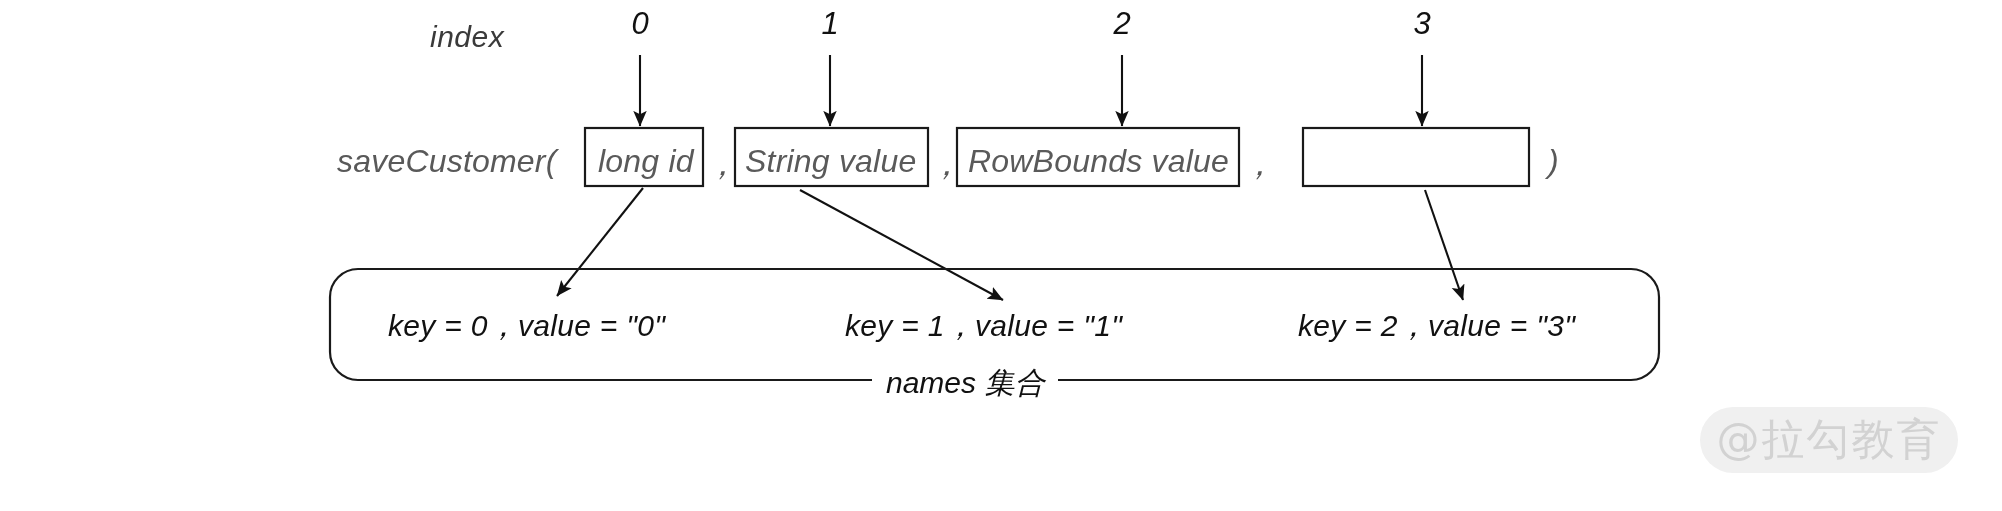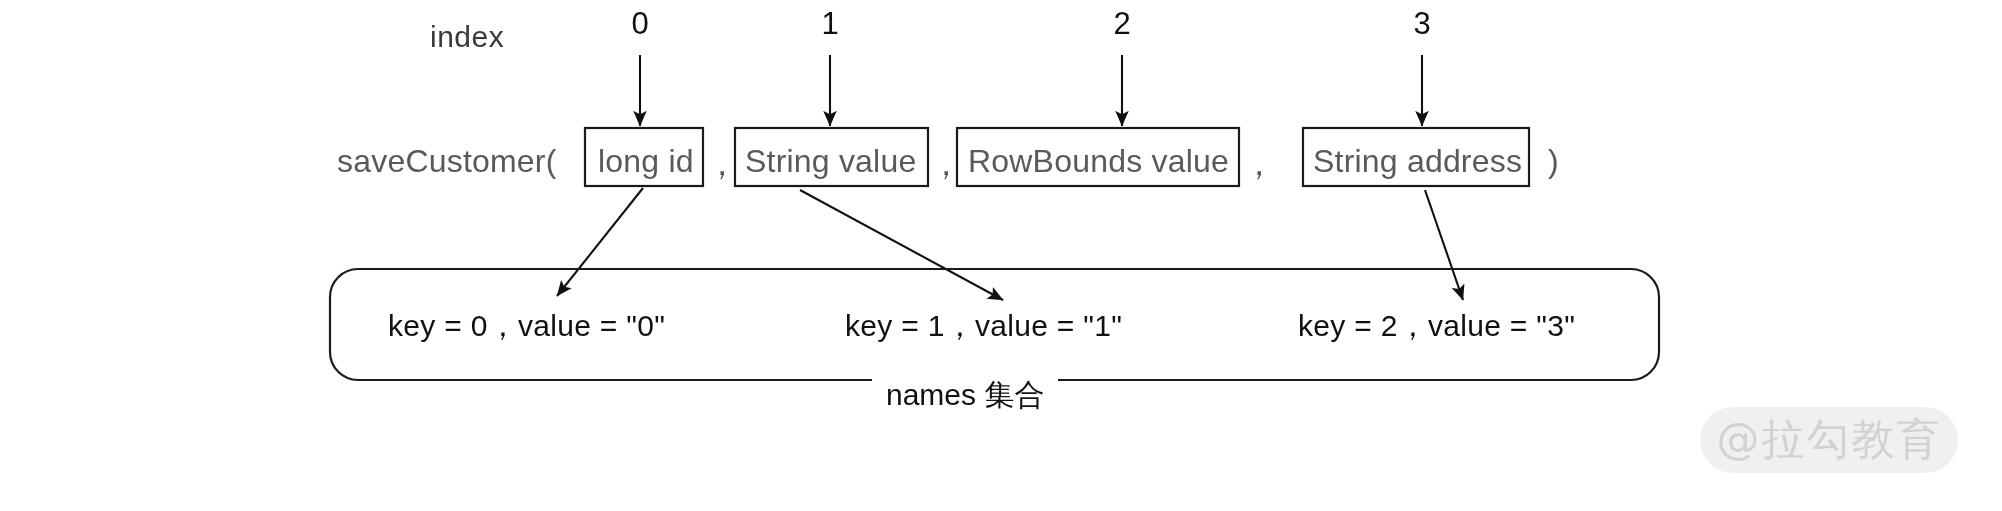--- a/index.html
+++ b/index.html
@@ -25,21 +25,21 @@
   #vector-layer {
     position: absolute;
     left: 0;
     top: 0;
     width: 2002px;
     height: 511px;
     pointer-events: none;
   }
 
   
-  .abs { position: absolute; white-space: nowrap; }
+  .abs { position: absolute; white-space: nowrap; font-style: italic; }
 
   .index-label {
     font-size: 30px;
     color: #3a3a3a;
     letter-spacing: 0.5px;
   }
 
   .index-num {
     font-size: 31px;
     color: #111111;
@@ -63,21 +63,20 @@
     font-size: 30px;
     color: #111111;
     letter-spacing: 0.3px;
   }
 
   .names-label {
     font-size: 30px;
     color: #111111;
     background: #ffffff;
     padding: 0 14px;
-    margin-top: 12px;
   }
 
   
   #watermark {
     position: absolute;
     left: 1700px;
     top: 407px;
     width: 258px;
     height: 66px;
     border-radius: 33px;
@@ -147,21 +146,20 @@
 
   <div class="abs param-text" style="left:598px; top:143px;">long id</div>
   <div class="abs sig-text" style="left:706px; top:143px;">，</div>
 
   <div class="abs param-text" style="left:745px; top:143px;">String value</div>
   <div class="abs sig-text" style="left:930px; top:143px;">，</div>
 
   <div class="abs param-text" style="left:968px; top:143px;">RowBounds value</div>
   <div class="abs sig-text" style="left:1243px; top:143px;">，</div>
 
-  <div class="abs param-text" style="left:1313px; top:143px;">String address</div>
   <div class="abs sig-text" style="left:1548px; top:143px;">)</div>
 
   <div class="abs kv-text" style="left:388px; top:306px;">key = 0，value = "0"</div>
   <div class="abs kv-text" style="left:845px; top:306px;">key = 1，value = "1"</div>
   <div class="abs kv-text" style="left:1298px; top:306px;">key = 2，value = "3"</div>
 
   <div class="abs names-label" style="left:872px; top:363px;">names 集合</div>
 
   <div id="watermark">
     <span>@拉勾教育</span>

